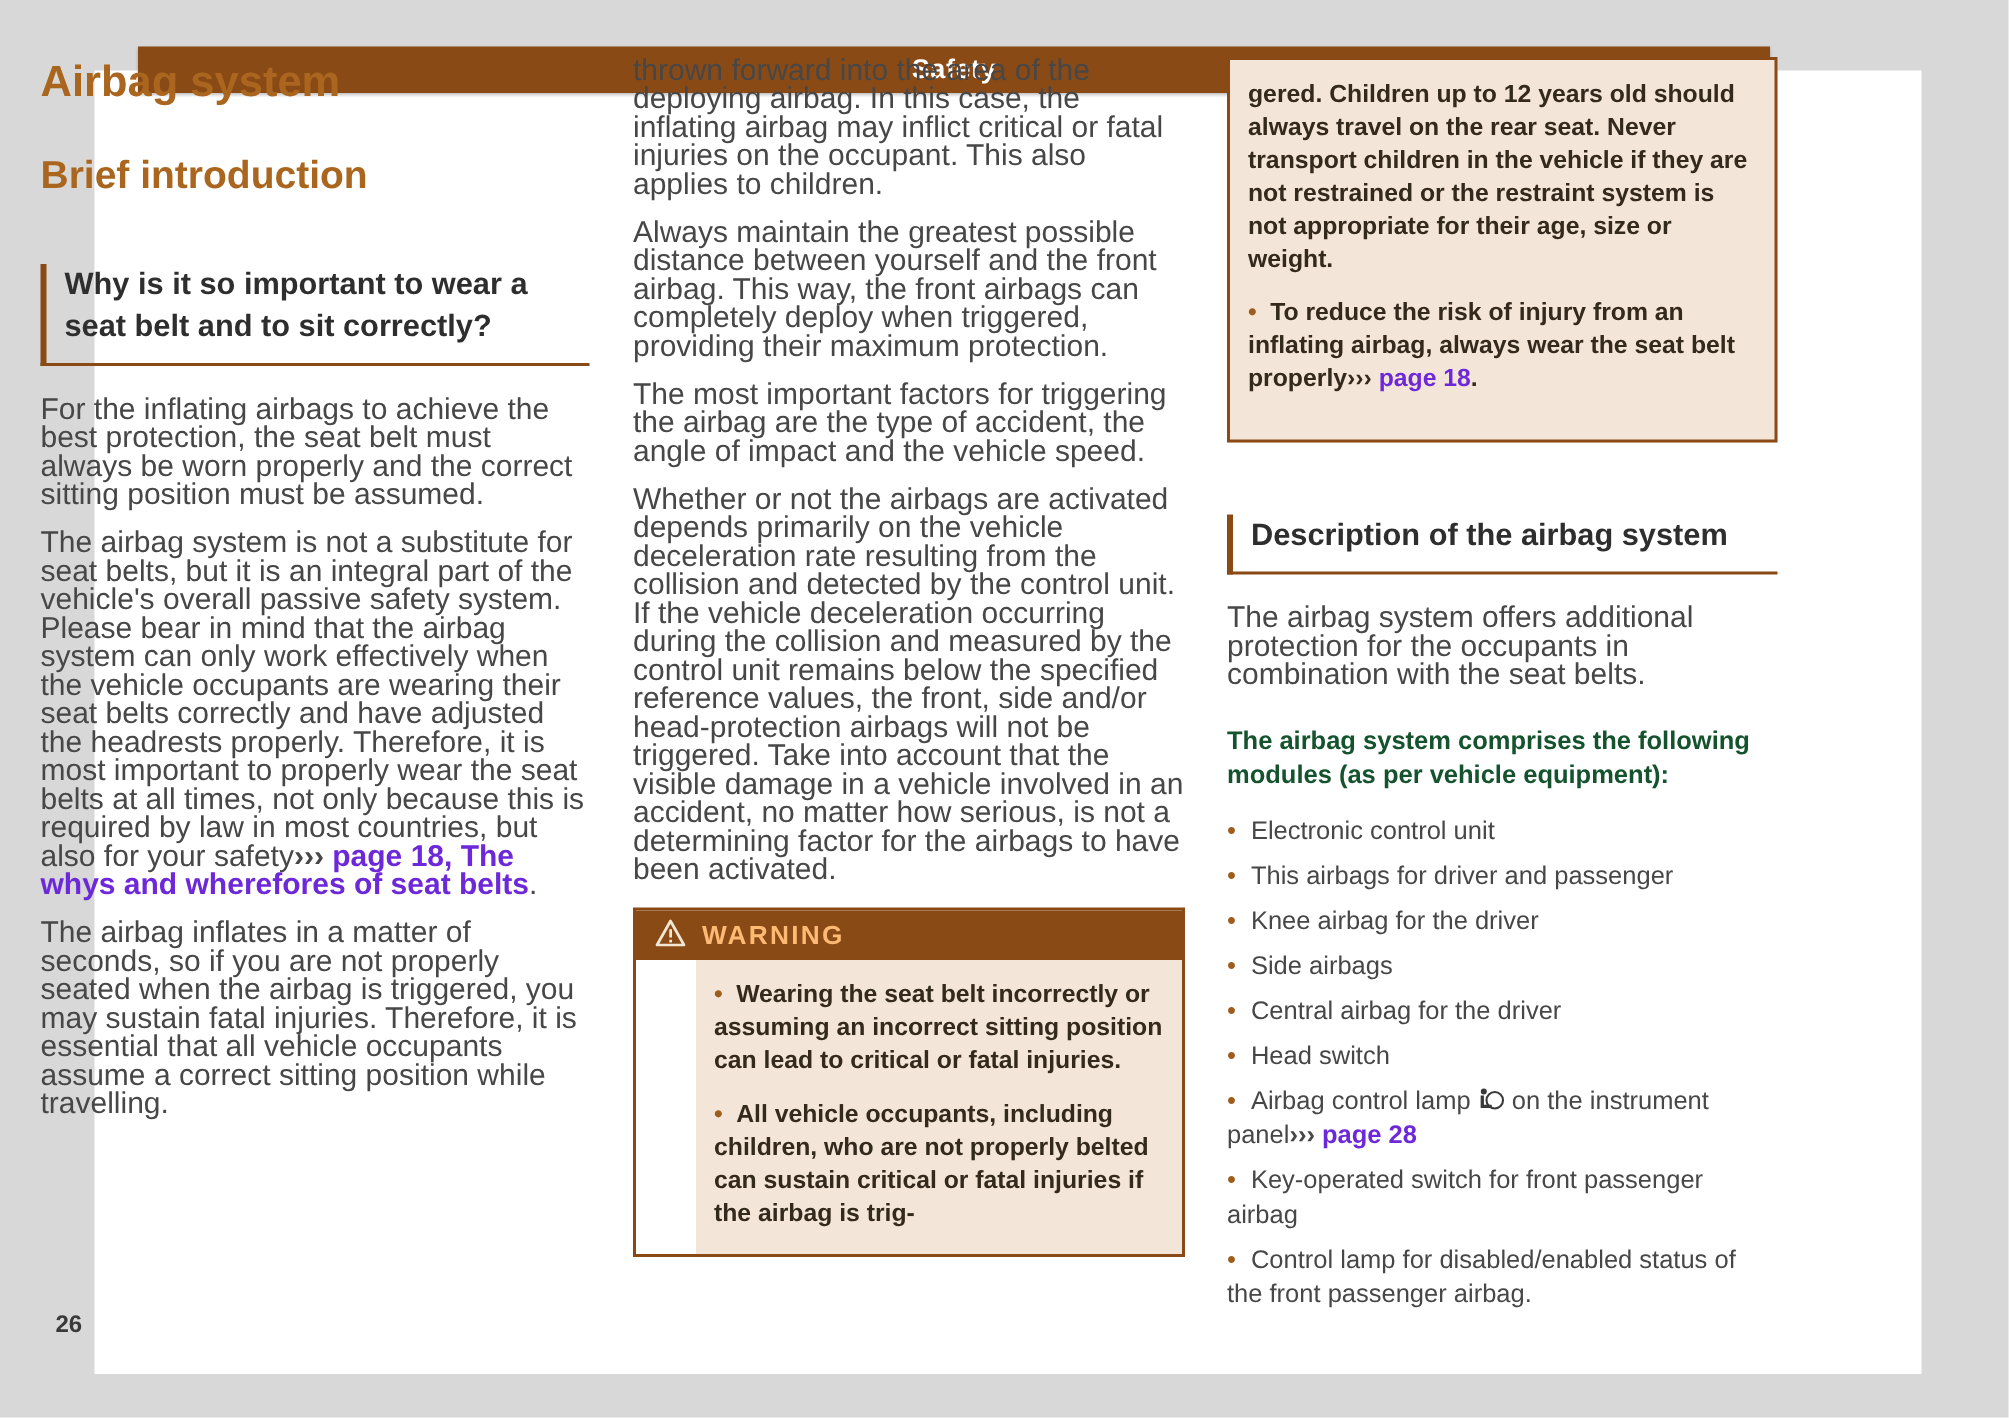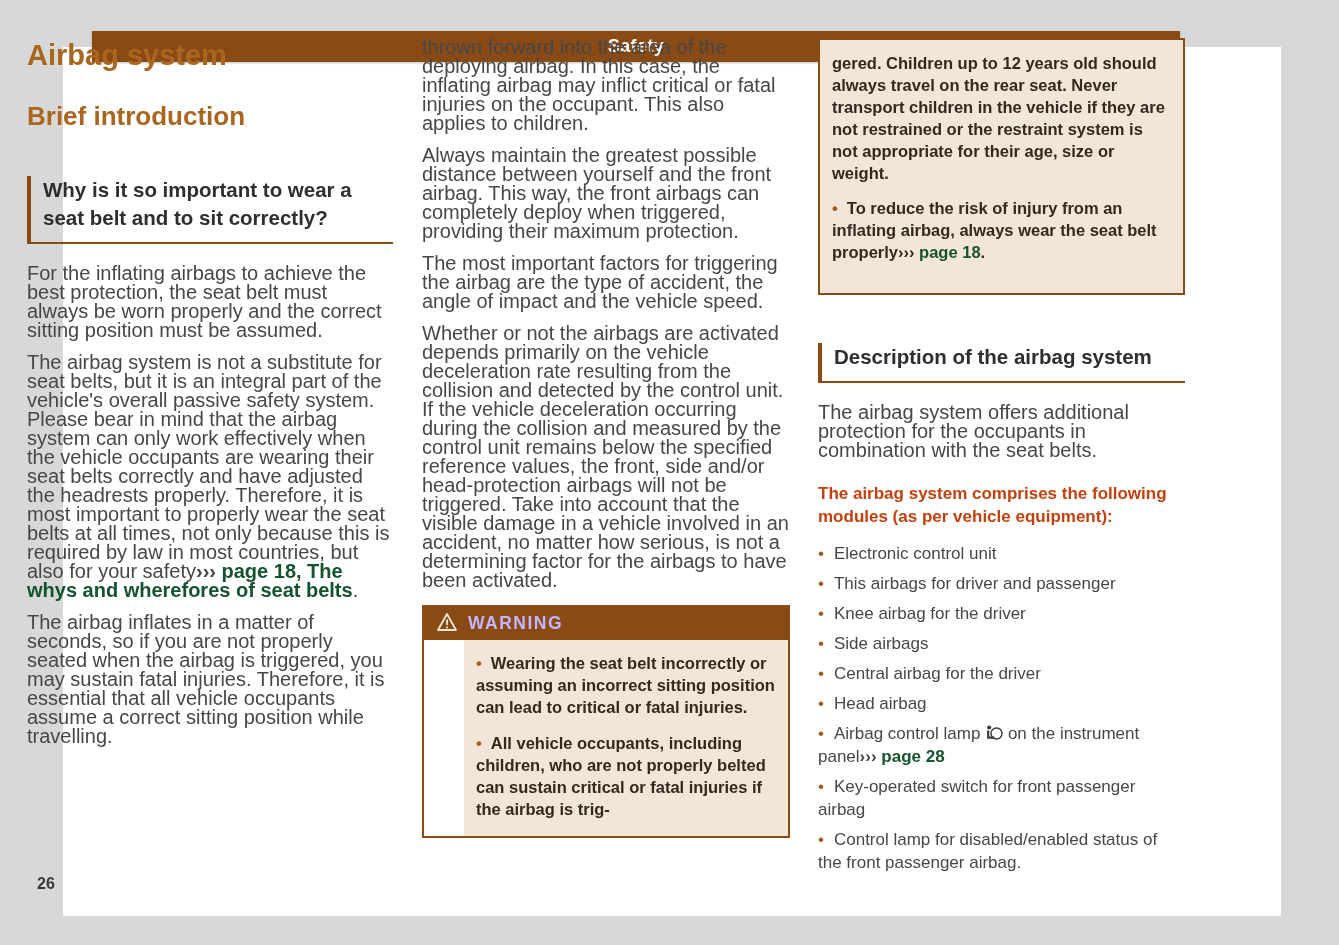--- a/index.html
+++ b/index.html
@@ -44,26 +44,26 @@
     border-left:4px solid #8a4a16;
     border-bottom:2px solid #8a4a16;
     padding:0 0 10px 12px;
     margin:0 0 20px 0;
   }
   p.body-text {
     font-size:20px; line-height:19px; color:#474747;
     margin:0 0 13px 0;
   }
   .ref-arrows { font-weight:bold; color:#474747; }
-  .page-ref { font-weight:bold; color:#14532d; cursor:pointer; }
+  .page-ref { font-weight:bold; color:#6d28d9; cursor:pointer; }
 
   
   .warning-box { border:2px solid #8a4a16; margin-top:15px; }
   .warning-header {
-    background:#8a4a16; color:#c4b5fd;
+    background:#8a4a16; color:#fdba74;
     display:flex; align-items:center; gap:10px;
     padding:5px 12px 6px 12px;
     font-size:17.5px; font-weight:bold; letter-spacing:1.5px;
   }
   .warning-body {
     background:#f3e5d8;
     padding:12px 12px 14px 12px;
     margin-left:40px;
   }
   .warn-item {
@@ -77,21 +77,21 @@
   
   .warning-cont {
     border:2px solid #8a4a16; background:#f3e5d8;
     padding:12px 12px 30px 12px;
     margin-bottom:48px;
   }
   .warning-cont .warn-item { margin-bottom:13px; }
   .warning-cont .warn-item:last-child { margin-bottom:0; }
 
   .modules-heading {
-    font-size:17px; line-height:23px; font-weight:bold; color:#c2410c;
+    font-size:17px; line-height:23px; font-weight:bold; color:#14532d;
     margin:22px 0 14px 0;
   }
   ul.module-list { list-style:none; }
   ul.module-list li {
     font-size:17px; line-height:23px; color:#474747;
     margin-bottom:7px;
   }
   ul.module-list li .blt { color:#a05c1c; margin-right:10px; }
 
   .page-number {
@@ -151,21 +151,21 @@
   <div class="boxed-heading">Description of the airbag system</div>
   <p class="body-text">The airbag system offers additional protection for the occupants in combination with the seat belts.</p>
   <p class="modules-heading">The airbag system comprises the following modules (as per vehicle equipment):</p>
 
   <ul class="module-list">
     <li><span class="blt">•</span><span>Electronic control unit</span></li>
     <li><span class="blt">•</span><span>This airbags for driver and passenger</span></li>
     <li><span class="blt">•</span><span>Knee airbag for the driver</span></li>
     <li><span class="blt">•</span><span>Side airbags</span></li>
     <li><span class="blt">•</span><span>Central airbag for the driver</span></li>
-    <li><span class="blt">•</span><span>Head airbag</span></li>
+    <li><span class="blt">•</span><span>Head switch</span></li>
     <li><span class="blt">•</span><span>Airbag control lamp</span>
       <span>
         <svg class="airbag-icon-svg" width="18" height="18" viewBox="0 0 18 18">
           <circle cx="11.5" cy="9.5" r="5.5" fill="none" stroke="#3a3a3a" stroke-width="1.4"></circle>
           <circle cx="4.2" cy="3.6" r="2" fill="#3a3a3a"></circle>
           <path d="M3.2 6.4 L3.2 13.6 L9.5 13.6" fill="none" stroke="#3a3a3a" stroke-width="2.2"></path>
         </svg>
       </span>
       <span>on the instrument panel</span><span class="ref-arrows">›››</span> <span class="page-ref">page 28</span></li>
     <li><span class="blt">•</span><span>Key-operated switch for front passenger airbag</span></li>

